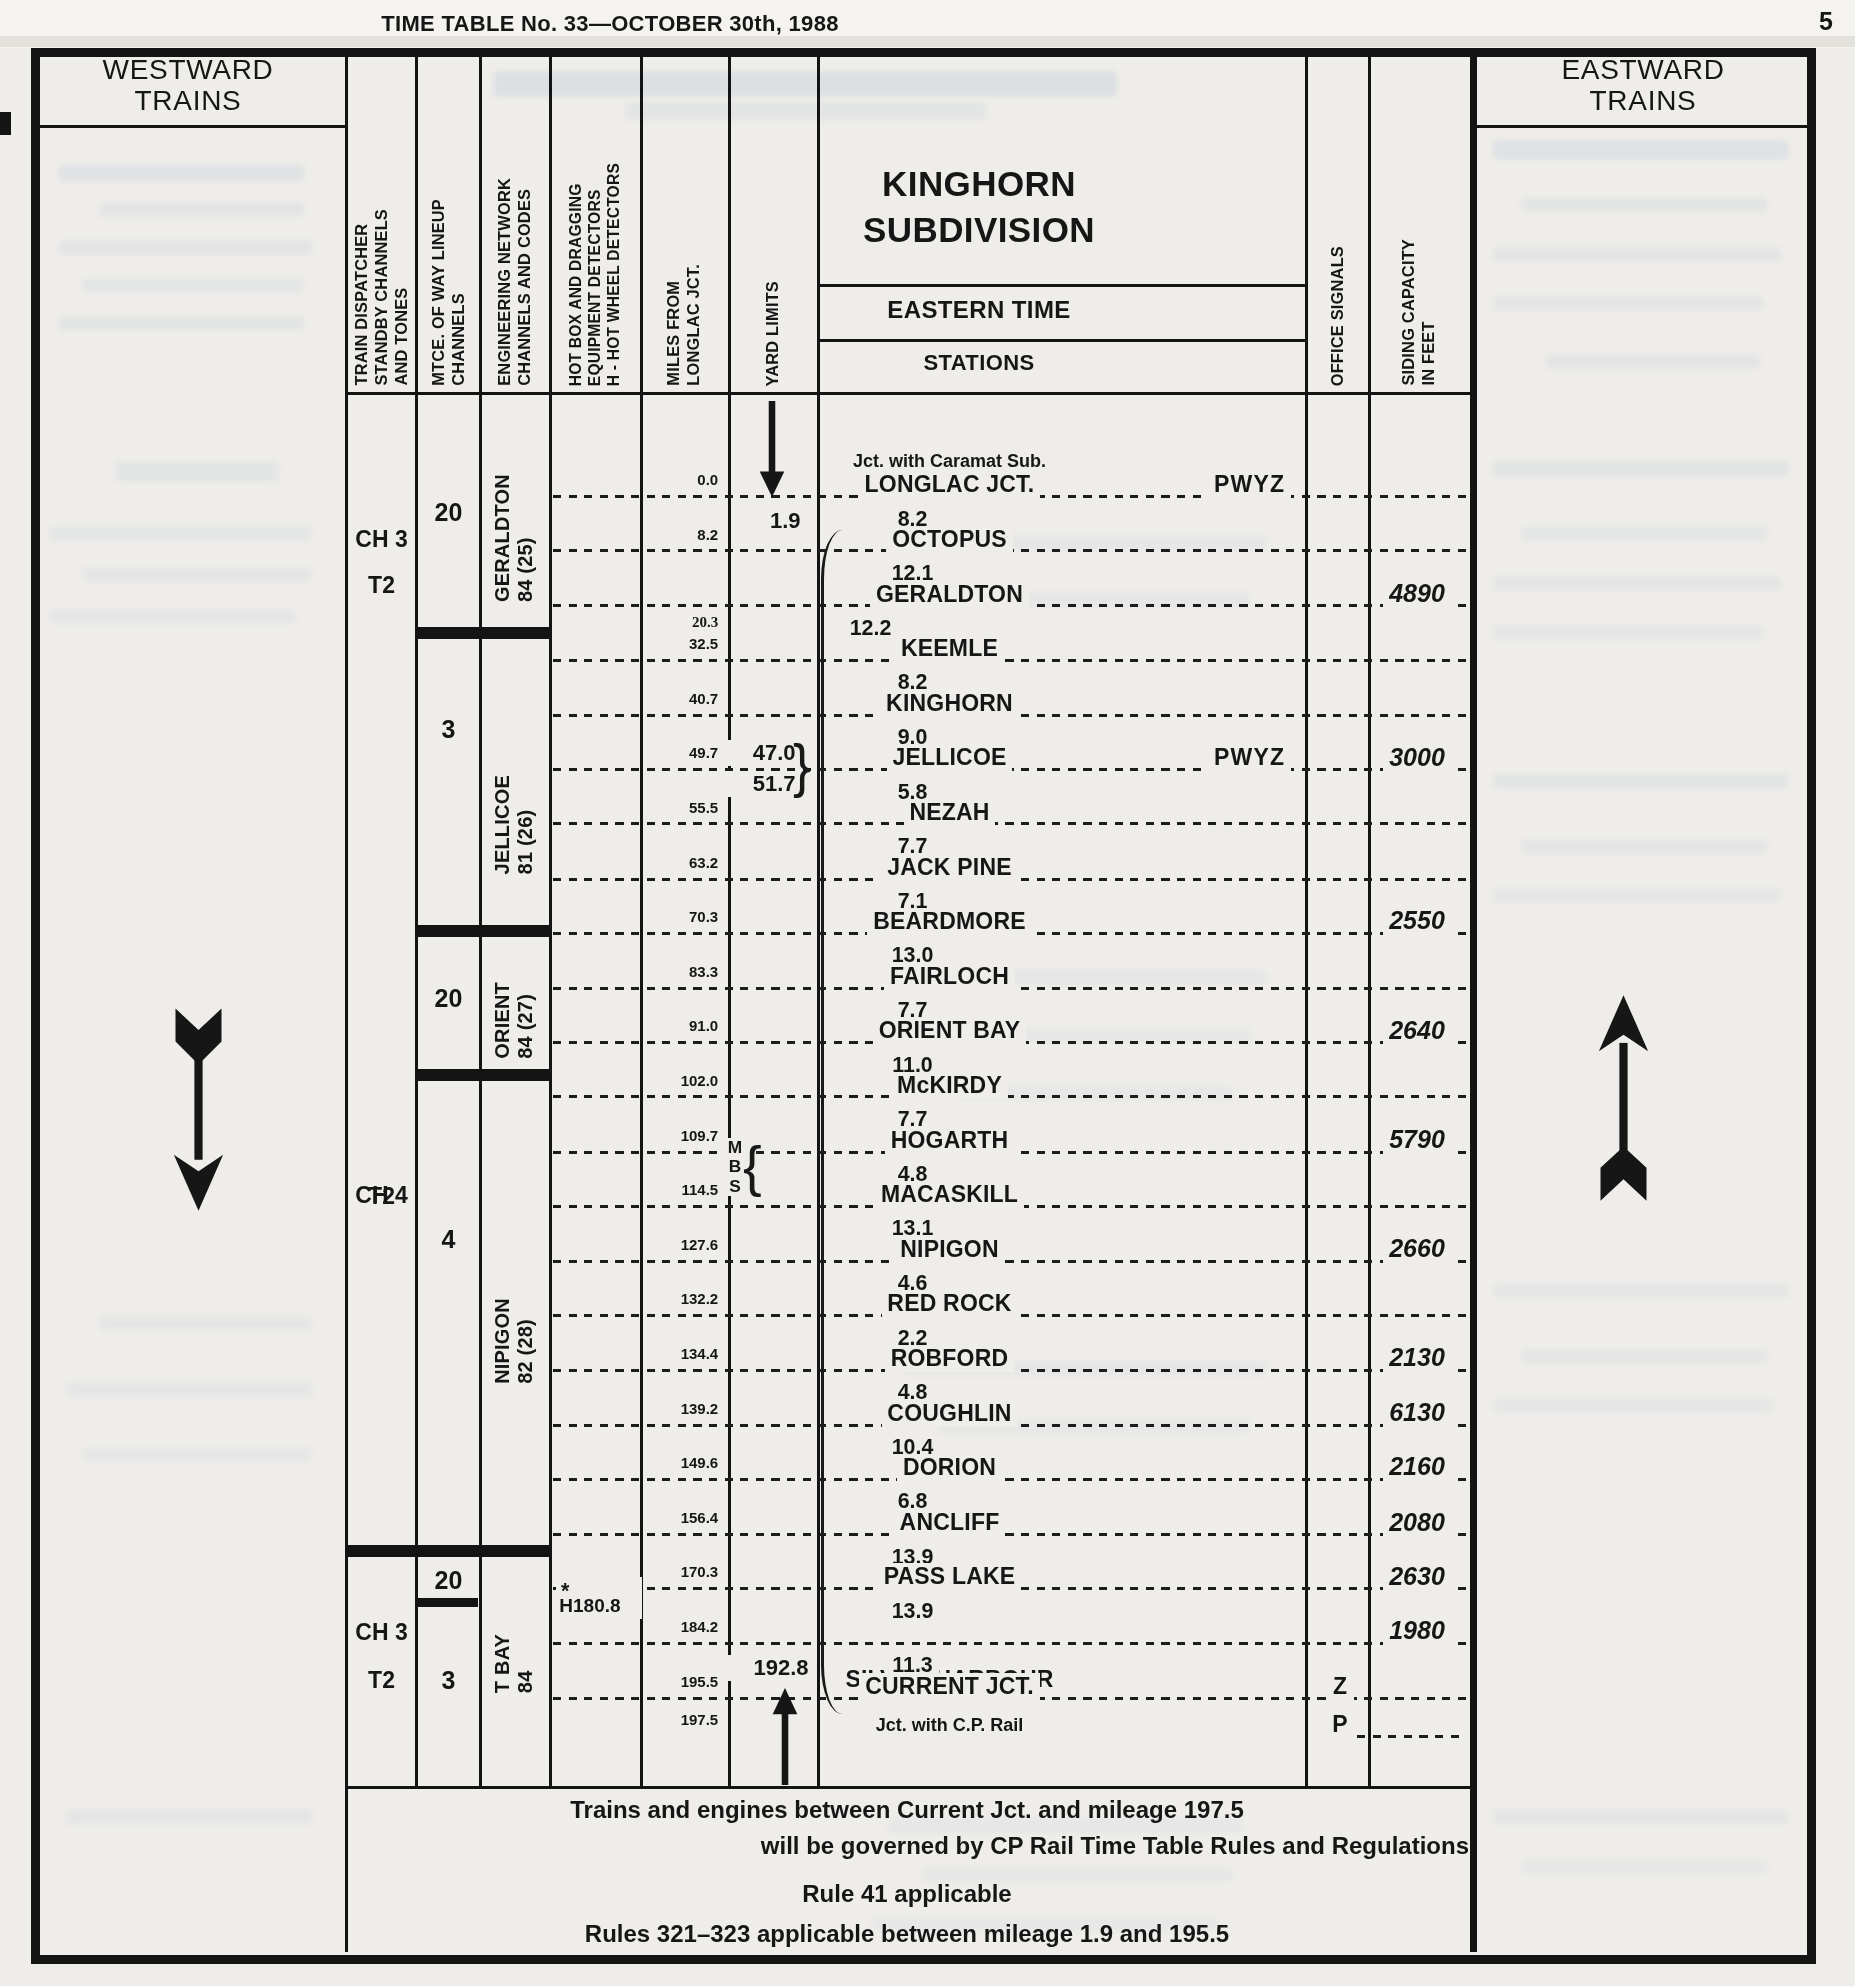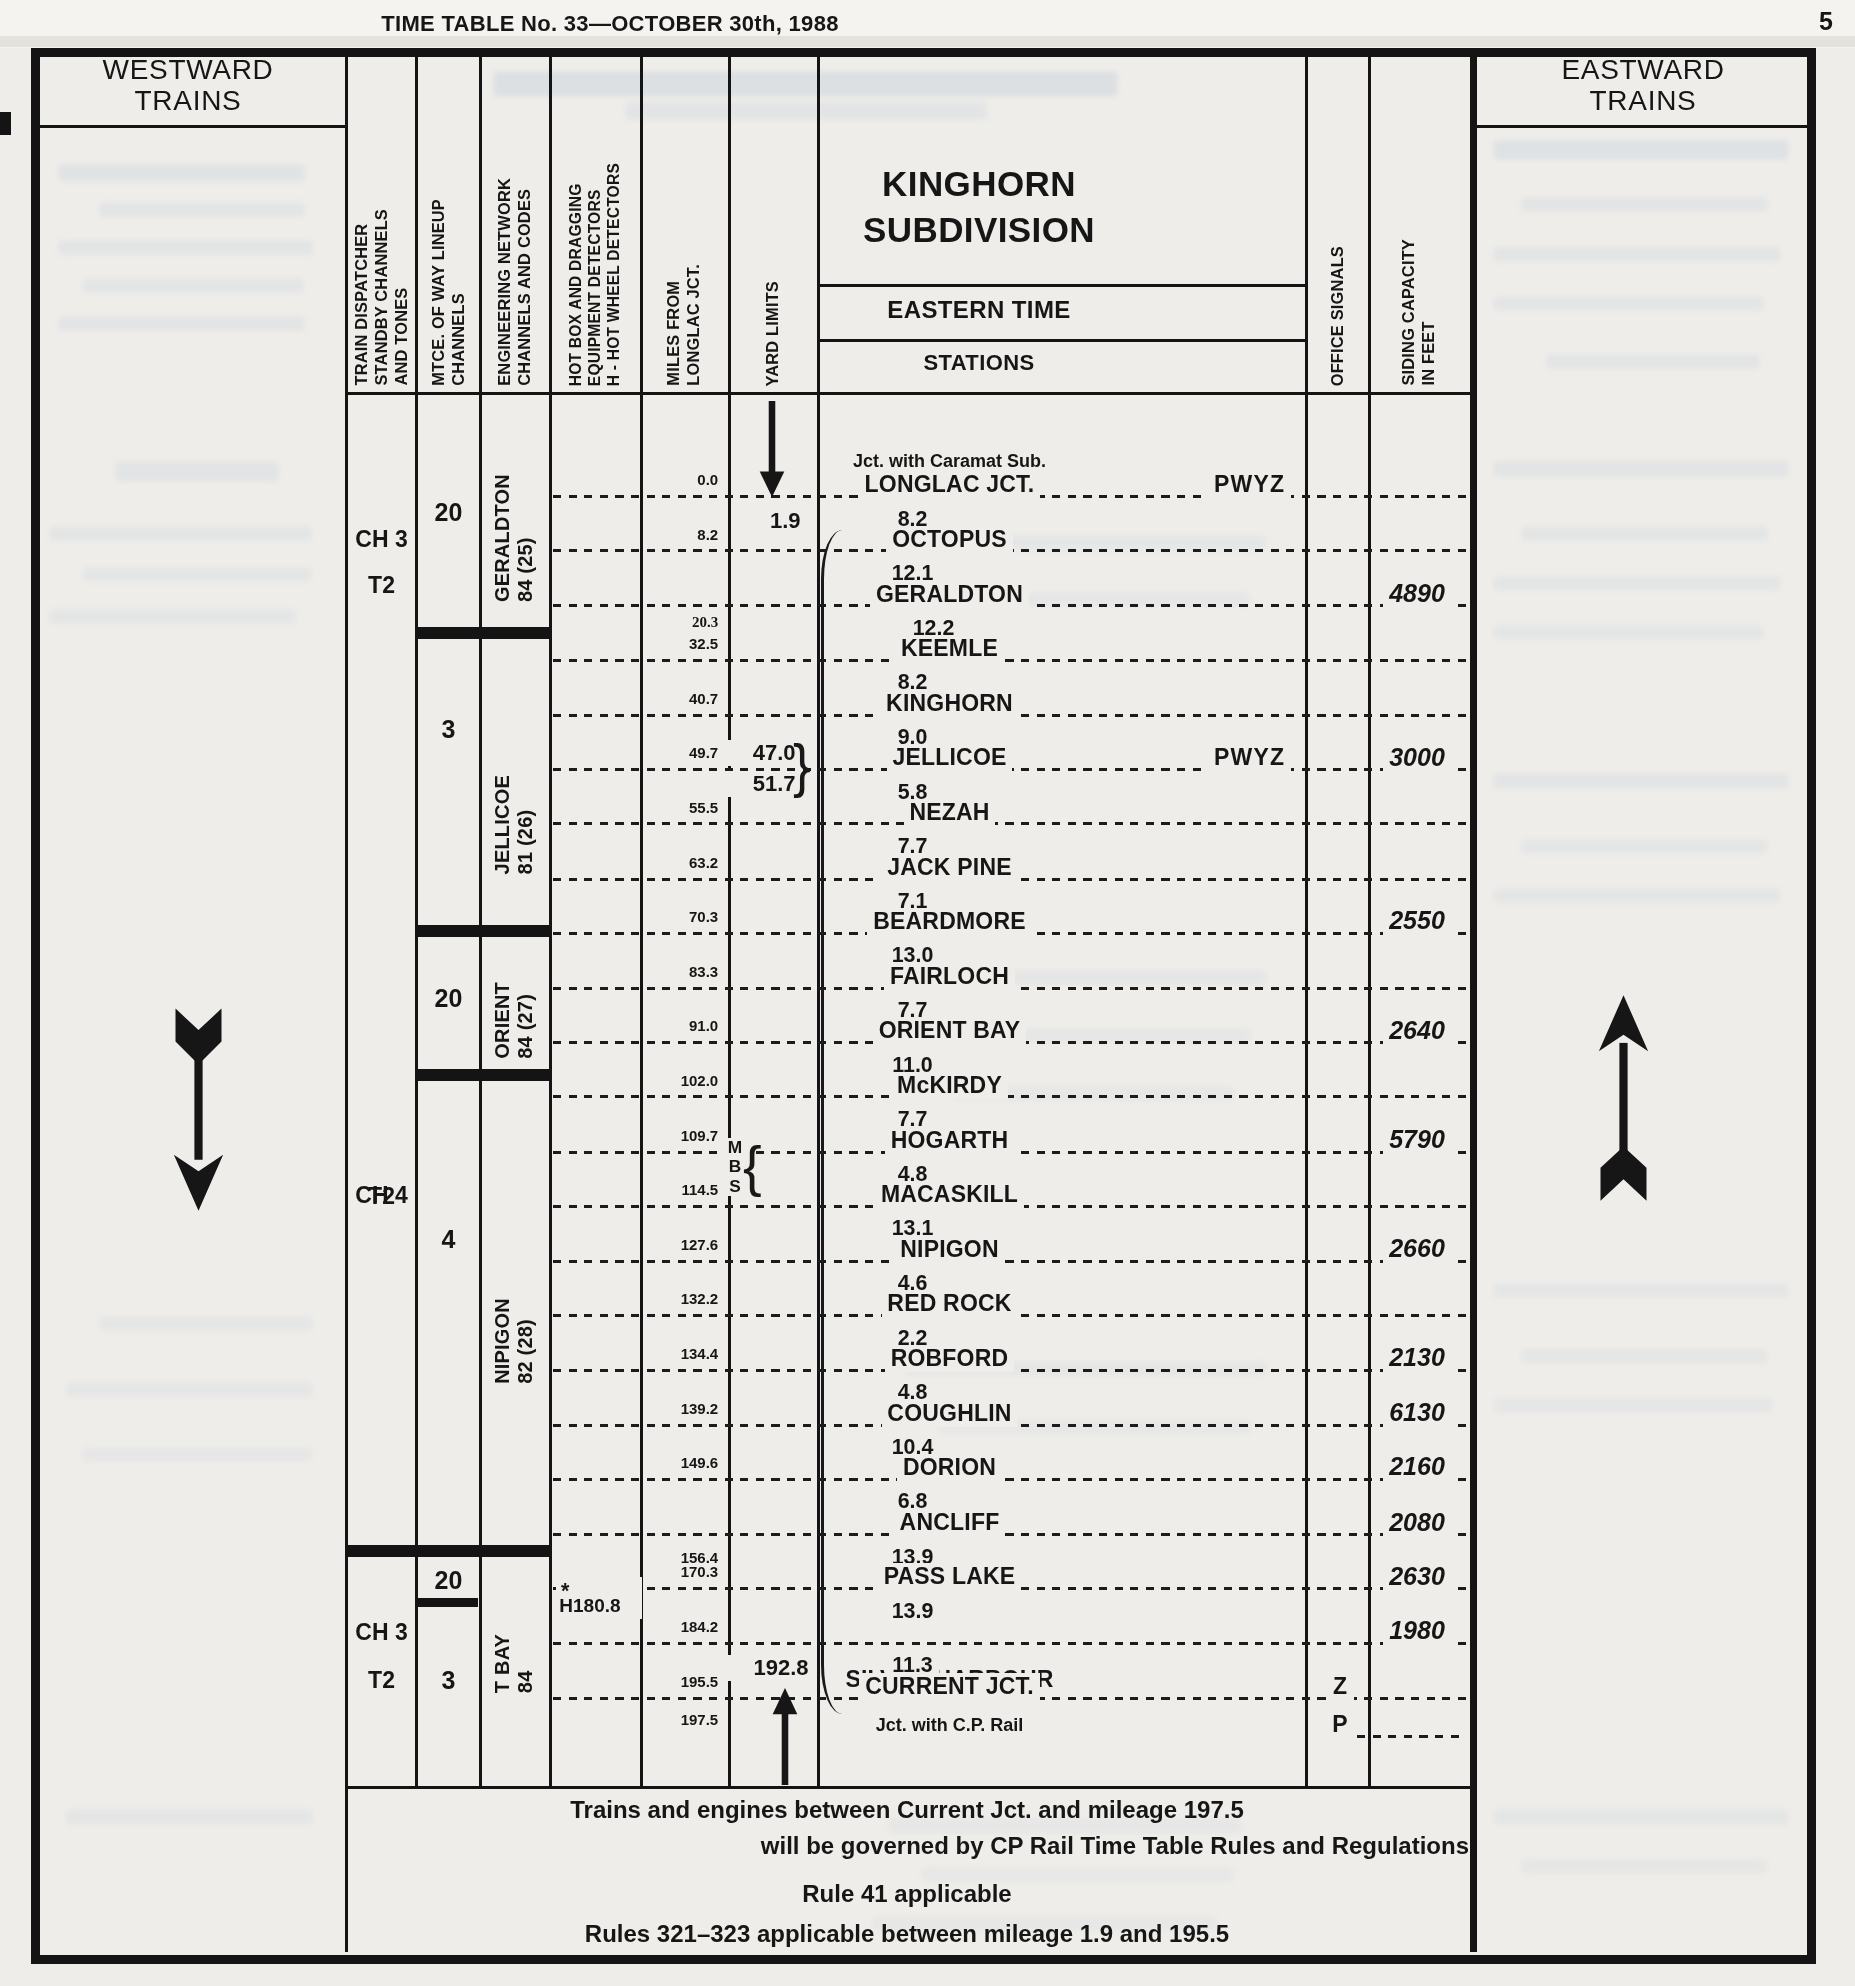--- a/index.html
+++ b/index.html
@@ -219,21 +219,21 @@
       <div class="cell right" style="left: 1102px; top: 471px; width: 189px;"><span class="lbl f-off">PWYZ</span></div>
       <div class="cell center" style="left: 818px; top: 507px; width: 189px;"><span class="lbl f-dist">8.2</span></div>
       <div class="dots" style="left: 553px; top: 549px; width: 914px;"></div>
       <div class="cell right" style="left: 576px; top: 526px; width: 148px;"><span class="lbl f-mile">8.2</span></div>
       <div class="cell center" style="left: 781px; top: 526px; width: 337px;"><span class="lbl f-name">OCTOPUS</span></div>
       <div class="cell center" style="left: 818px; top: 561px; width: 189px;"><span class="lbl f-dist">12.1</span></div>
       <div class="dots" style="left: 553px; top: 604px; width: 914px;"></div>
       <div class="cell right" style="left: 576px; top: 614px; width: 148px; font-family: Liberation Serif, serif;"><span class="lbl f-mile">20.3</span></div>
       <div class="cell center" style="left: 781px; top: 581px; width: 337px;"><span class="lbl f-name">GERALDTON</span></div>
       <div class="cell center" style="left: 1367px; top: 579px; width: 100px;"><span class="lbl f-sid">4890</span></div>
-      <div class="cell center" style="left: 839px; top: 616px; width: 189px;"><span class="lbl f-dist">12.2</span></div>
+      <div class="cell center" style="left: 776px; top: 616px; width: 189px;"><span class="lbl f-dist">12.2</span></div>
       <div class="dots" style="left: 553px; top: 659px; width: 914px;"></div>
       <div class="cell right" style="left: 576px; top: 635px; width: 148px;"><span class="lbl f-mile">32.5</span></div>
       <div class="cell center" style="left: 781px; top: 635px; width: 337px;"><span class="lbl f-name">KEEMLE</span></div>
       <div class="cell center" style="left: 818px; top: 670px; width: 189px;"><span class="lbl f-dist">8.2</span></div>
       <div class="dots" style="left: 553px; top: 714px; width: 914px;"></div>
       <div class="cell right" style="left: 576px; top: 690px; width: 148px;"><span class="lbl f-mile">40.7</span></div>
       <div class="cell center" style="left: 781px; top: 690px; width: 337px;"><span class="lbl f-name">KINGHORN</span></div>
       <div class="cell center" style="left: 818px; top: 725px; width: 189px;"><span class="lbl f-dist">9.0</span></div>
       <div class="dots" style="left: 553px; top: 768px; width: 914px;"></div>
       <div class="cell right" style="left: 576px; top: 744px; width: 148px;"><span class="lbl f-mile">49.7</span></div>
@@ -294,21 +294,21 @@
       <div class="cell right" style="left: 576px; top: 1400px; width: 148px;"><span class="lbl f-mile">139.2</span></div>
       <div class="cell center" style="left: 781px; top: 1400px; width: 337px;"><span class="lbl f-name">COUGHLIN</span></div>
       <div class="cell center" style="left: 1367px; top: 1398px; width: 100px;"><span class="lbl f-sid">6130</span></div>
       <div class="cell center" style="left: 818px; top: 1435px; width: 189px;"><span class="lbl f-dist">10.4</span></div>
       <div class="dots" style="left: 553px; top: 1478px; width: 914px;"></div>
       <div class="cell right" style="left: 576px; top: 1454px; width: 148px;"><span class="lbl f-mile">149.6</span></div>
       <div class="cell center" style="left: 781px; top: 1454px; width: 337px;"><span class="lbl f-name">DORION</span></div>
       <div class="cell center" style="left: 1367px; top: 1452px; width: 100px;"><span class="lbl f-sid">2160</span></div>
       <div class="cell center" style="left: 818px; top: 1489px; width: 189px;"><span class="lbl f-dist">6.8</span></div>
       <div class="dots" style="left: 553px; top: 1533px; width: 914px;"></div>
-      <div class="cell right" style="left: 576px; top: 1509px; width: 148px; margin-top: 40px;"><span class="lbl f-mile">156.4</span></div>
+      <div class="cell right" style="left: 576px; top: 1509px; width: 148px;"><span class="lbl f-mile">156.4</span></div>
       <div class="cell center" style="left: 781px; top: 1509px; width: 337px;"><span class="lbl f-name">ANCLIFF</span></div>
       <div class="cell center" style="left: 1367px; top: 1508px; width: 100px;"><span class="lbl f-sid">2080</span></div>
       <div class="cell center" style="left: 818px; top: 1545px; width: 189px;"><span class="lbl f-dist">13.9</span></div>
       <div class="dots" style="left: 553px; top: 1587px; width: 914px;"></div>
       <div class="cell right" style="left: 576px; top: 1563px; width: 148px;"><span class="lbl f-mile">170.3</span></div>
       <div class="cell center" style="left: 781px; top: 1563px; width: 337px;"><span class="lbl f-name">PASS LAKE</span></div>
       <div class="cell center" style="left: 1367px; top: 1562px; width: 100px;"><span class="lbl f-sid">2630</span></div>
       <div class="cell center" style="left: 818px; top: 1599px; width: 189px;"><span class="lbl f-dist">13.9</span></div>
       <div class="dots" style="left: 553px; top: 1642px; width: 914px;"></div>
       <div class="cell right" style="left: 576px; top: 1618px; width: 148px;"><span class="lbl f-mile">184.2</span></div>

